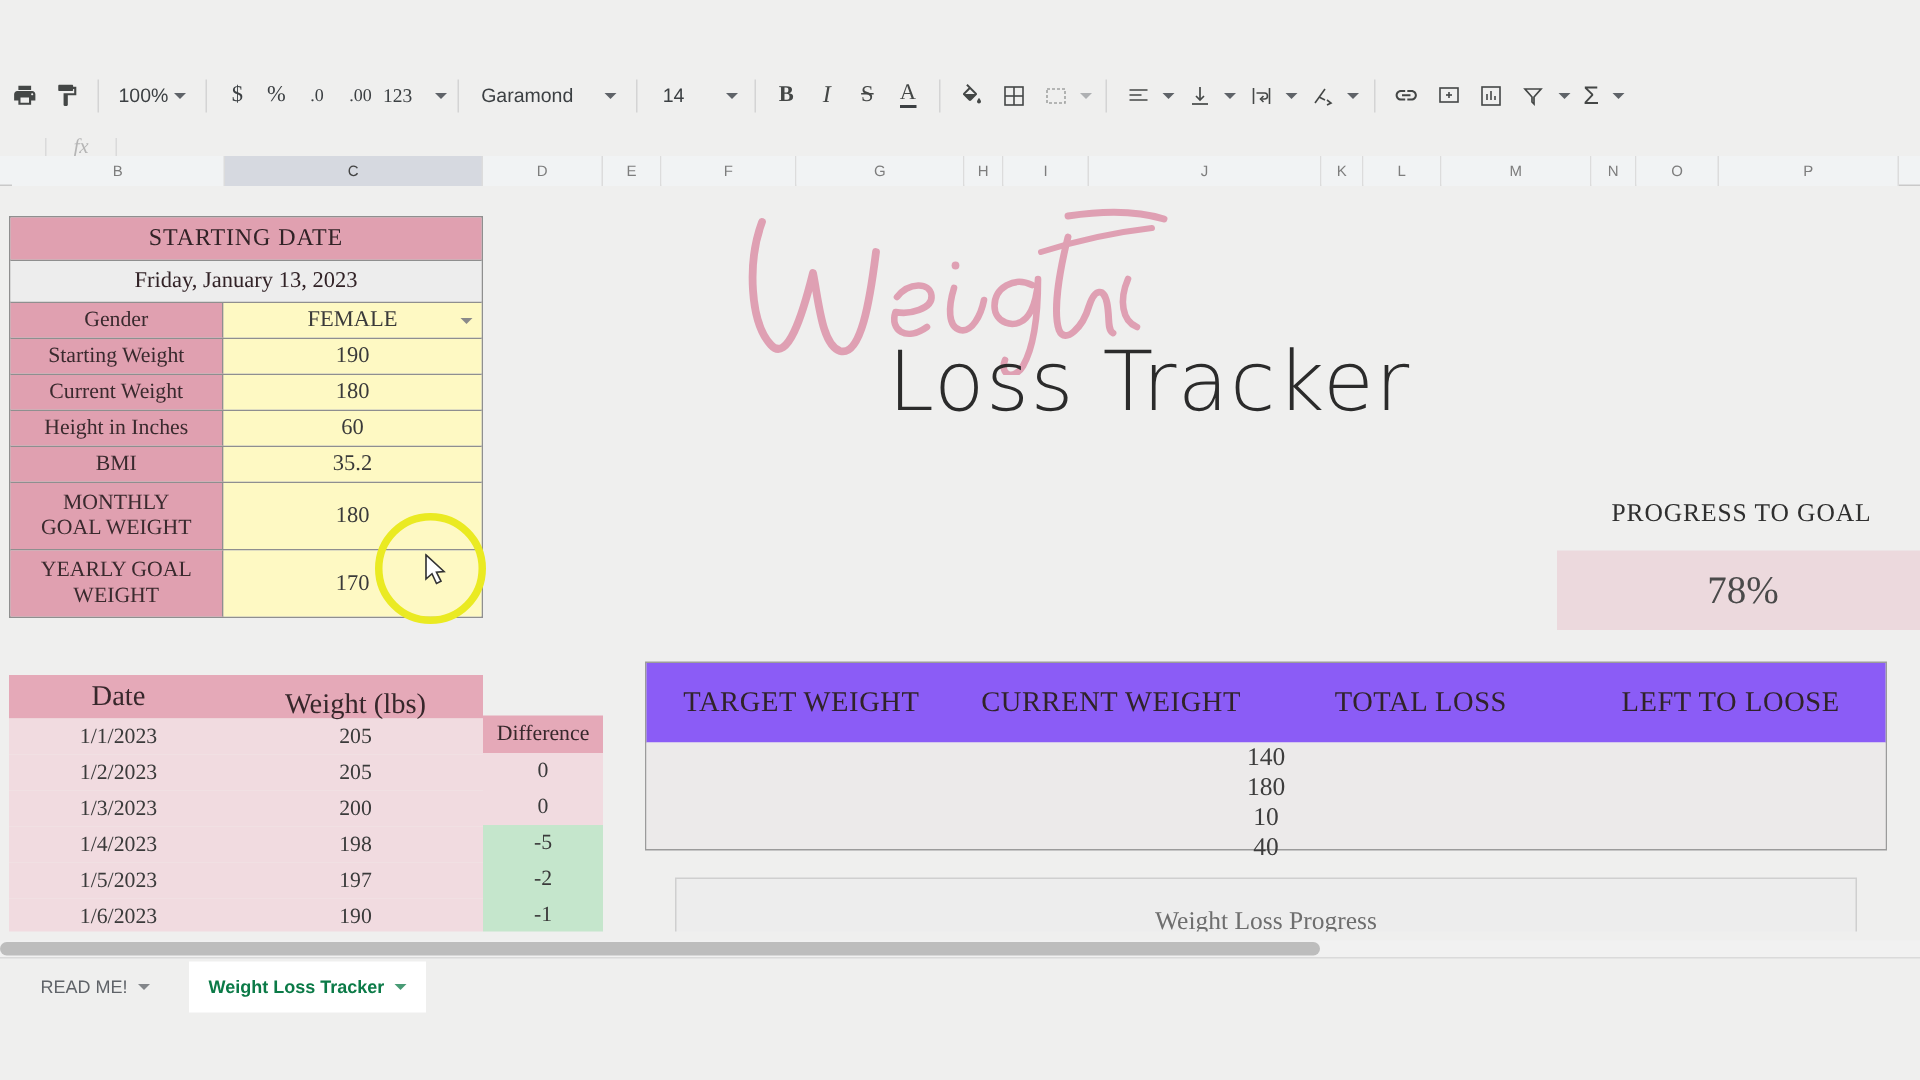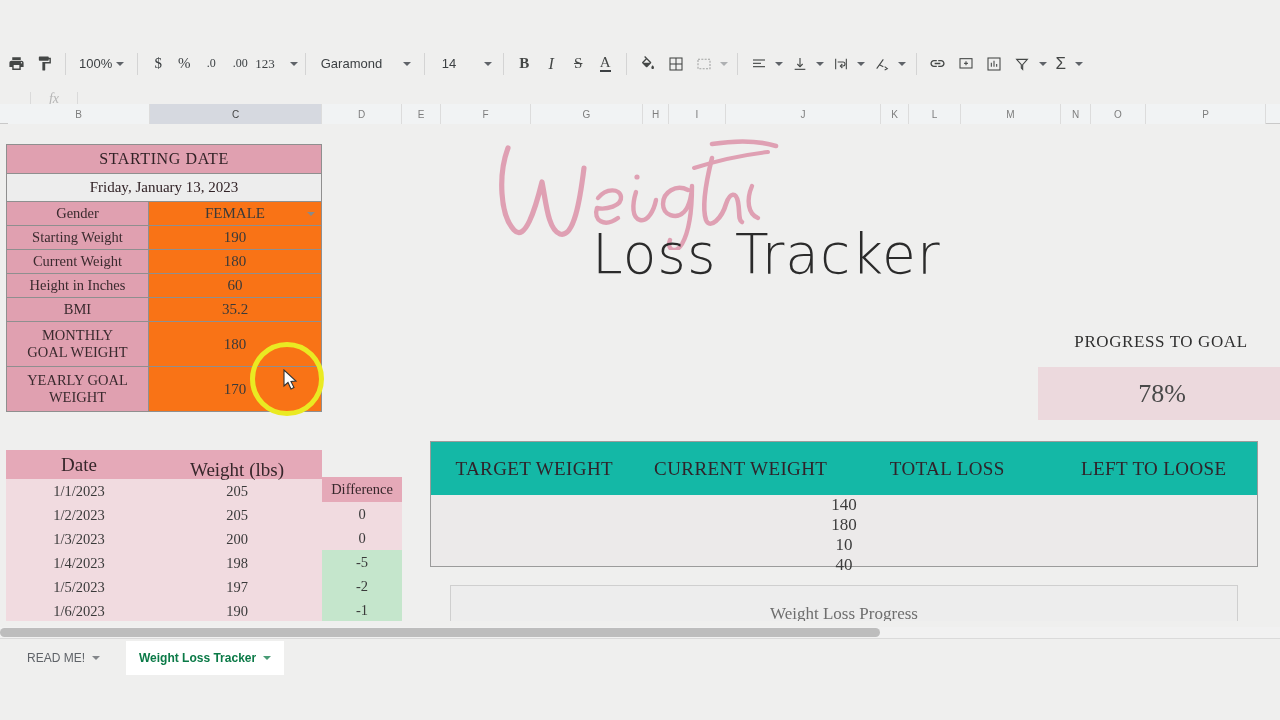--- a/index.html
+++ b/index.html
@@ -67,21 +67,21 @@
                 border:1px solid #8f8f8f; background:#eeeeee;
                 font-family:"Liberation Serif", serif; }
   .it-row { display:flex; border-bottom:1px solid #8f8f8f; }
   .it-row:last-child { border-bottom:none; }
   .it-full { width:100%; text-align:center; color:#312226; }
   .it-head { background:#e0a0b0; font-size:16px; letter-spacing:.6px; padding:5px 0; }
   .it-date { background:#ededed; font-size:15px; padding:5px 0; }
   .it-label { width:142px; background:#e0a0b0; color:#3a2a2e; font-size:14.5px;
               display:flex; align-items:center; justify-content:center; text-align:center;
               border-right:1px solid #8f8f8f; padding:3px 19px; line-height:1.15;}
-  .it-value { flex:1; background:#f97316; color:#3a3a3a; font-size:15px;
+  .it-value { flex:1; background:#fef9c3; color:#3a3a3a; font-size:15px;
               display:flex; align-items:center; justify-content:center; position:relative; padding:3px 0;}
   .it-value.has-dd { justify-content:center; }
   .dd-caret { position:absolute; right:6px; top:50%; transform:translateY(-50%);
               width:0;height:0;border-left:4px solid transparent;border-right:4px solid transparent;
               border-top:4px solid #8a8a8a; }
   .it-tall { min-height:44px; }
 
   
   .log-table { position:absolute; left:6px; top:326px; width:316px;
                font-family:"Liberation Serif", serif; }
@@ -113,21 +113,21 @@
   .ptg-label { position:absolute; left:1036px; top:208px; width:250px; text-align:center;
                font-family:"Liberation Serif", serif; font-size:17px; color:#2f2f2f;
                letter-spacing:.6px; }
   .ptg-box { position:absolute; left:1038px; top:243px; width:248px; height:53px;
              background:#ecd9dd; display:flex; align-items:center; justify-content:center;
              font-family:"Liberation Serif", serif; font-size:26px; color:#4a4a4a; }
 
   
   .stats { position:absolute; left:430px; top:317px; width:828px; height:126px;
            border:1px solid #9b9b9b; background:#eeeeee; font-family:"Liberation Serif", serif; }
-  .stats-head { display:flex; height:53px; background:#14b8a6; align-items:center; }
+  .stats-head { display:flex; height:53px; background:#8b5cf6; align-items:center; }
   .stats-head div { flex:1; text-align:center; font-size:19px; color:#30232a; letter-spacing:.4px; }
   .stats-body { display:flex; height:71px; align-items:center; background:#eceaea;flex-direction:column; }
   .stats-body div { flex:1; text-align:center; font-size:17px; color:#3d3d3d; }
 
   
   .chart { position:absolute; left:450px; top:461px; width:788px; height:250px;
            background:#ededed; border:1px solid #cfcfcf; overflow:hidden; }
   .chart-title { position:absolute; left:0; top:18px; width:100%; text-align:center;
                  font-family:"Liberation Serif", serif; font-size:17px; color:#6e6e6e; }
   .chart-plot { position:absolute; left:0; top:0; width:788px; height:250px; }

